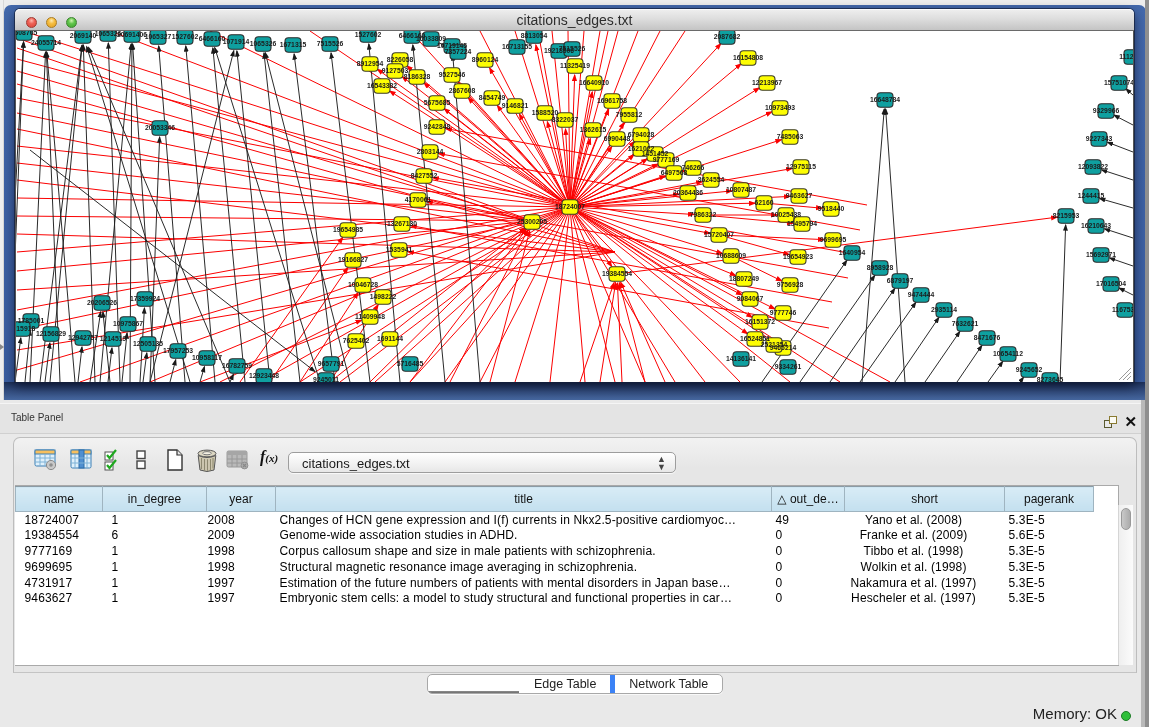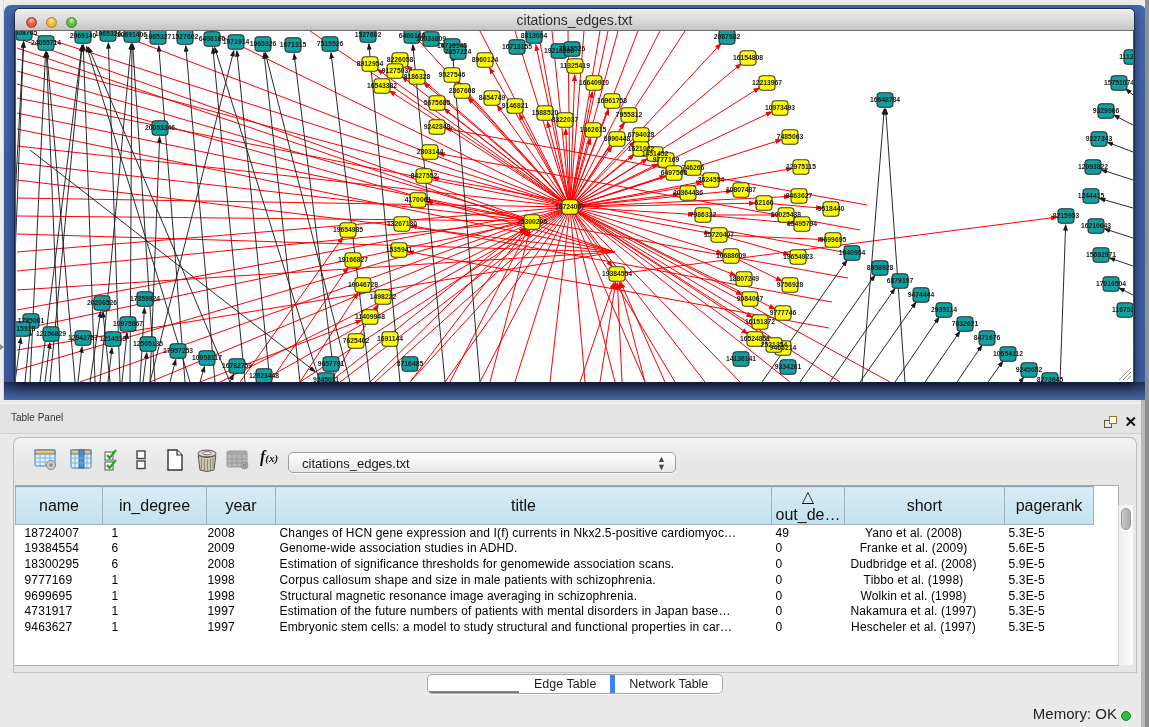--- a/index.html
+++ b/index.html
@@ -25,21 +25,21 @@
 #floaticon .sq2{position:absolute;right:0;top:0;width:8px;height:8px;border:1px solid #8a7a30;background:#fbfbf4;}
 #closex{position:absolute;right:8px;top:9px;font-size:15px;font-weight:bold;color:#111;}
 #innerpanel{position:absolute;left:13px;top:37px;width:1124px;height:236px;background:linear-gradient(180deg,#f2f2f2,#e6e6e6 30px,#e6e6e6);border:1px solid #bdbdbd;border-radius:7px 7px 0 0;border-bottom:1px solid #c4c4c4;}
 #toolbar{position:absolute;left:0;top:0;width:100%;height:44px;}
 .tbi{position:absolute;top:11px;}
 #dropdown{position:absolute;left:274px;top:14px;width:388px;height:21px;background:linear-gradient(180deg,#ffffff,#f1f1f1 60%,#e7e7e7);border:1px solid #9d9d9d;border-radius:5px;box-shadow:0 1px 1px rgba(255,255,255,.8);}
 #dropdown .txt{position:absolute;left:13px;top:3px;font-size:13px;color:#1a1a1a;}
 #dropdown .ar{position:absolute;right:9px;top:2px;font-size:9px;color:#444;line-height:8px;text-align:center;}
 #tablewrap{position:absolute;left:1px;top:47px;width:1104px;height:181px;background:#fff;border:1px solid #a9a9a9;border-left:none;}
 table{border-collapse:collapse;table-layout:fixed;width:1078px;font-size:12px;}
-th{background:linear-gradient(180deg,#d8ecf6,#c3e0ef);border:1px solid #9fb4c0;border-top:1px solid #8b9ba5;height:25px;font-weight:normal;font-size:16px;color:#111;padding:0;}
+th{background:linear-gradient(180deg,#d8ecf6,#c3e0ef);border:1px solid #9fb4c0;border-top:1px solid #8b9ba5;height:25px;font-weight:normal;font-size:12px;color:#111;padding:0;}
 td{height:15.8px;padding:0 0 0 4px;color:#000;white-space:nowrap;overflow:hidden;border:none;font-size:12px;letter-spacing:0.15px;}
 td.c0,td.c1{padding-left:9px;}
 td.c2{padding-left:1px;}
 td.c3{padding-left:4px;}
 td.c5{text-align:center;padding-right:26px;}
 col.c0{width:87px;}col.c1{width:104px;}col.c2{width:69px;}col.c3{width:496px;}
 col.c4{width:73px;}col.c5{width:160px;}col.c6{width:89px;}
 #vscroll{position:absolute;right:3px;top:67px;width:15px;height:160px;background:linear-gradient(90deg,#efefef,#fbfbfb);border-left:1px solid #d5d5d5;}
 #vthumb{position:absolute;left:2px;top:3px;width:10px;height:22px;background:linear-gradient(90deg,#c9c9c9,#ababab);border-radius:5px;border:1px solid #999;}
 #tabs{position:absolute;left:427px;top:274px;height:20px;display:flex;border:1px solid #a8a8a8;border-radius:5px;overflow:hidden;background:#fff;box-shadow:0 1px 0 rgba(255,255,255,.7);}
@@ -635,29 +635,20 @@
 <tr>
                 <td class="c0">19384554</td>
                 <td class="c1">6</td>
                 <td class="c2">2009</td>
                 <td class="c3">Genome-wide association studies in ADHD.</td>
                 <td class="c4">0</td>
                 <td class="c5">Franke et al. (2009)</td>
                 <td class="c6">5.6E-5</td>
               </tr>
 <tr>
-                <td class="c0">18300295</td>
-                <td class="c1">6</td>
-                <td class="c2">2008</td>
-                <td class="c3">Estimation of significance thresholds for genomewide association scans.</td>
-                <td class="c4">0</td>
-                <td class="c5">Dudbridge et al. (2008)</td>
-                <td class="c6">5.9E-5</td>
-              </tr>
-<tr>
                 <td class="c0">9777169</td>
                 <td class="c1">1</td>
                 <td class="c2">1998</td>
                 <td class="c3">Corpus callosum shape and size in male patients with schizophrenia.</td>
                 <td class="c4">0</td>
                 <td class="c5">Tibbo et al. (1998)</td>
                 <td class="c6">5.3E-5</td>
               </tr>
 <tr>
                 <td class="c0">9699695</td>

